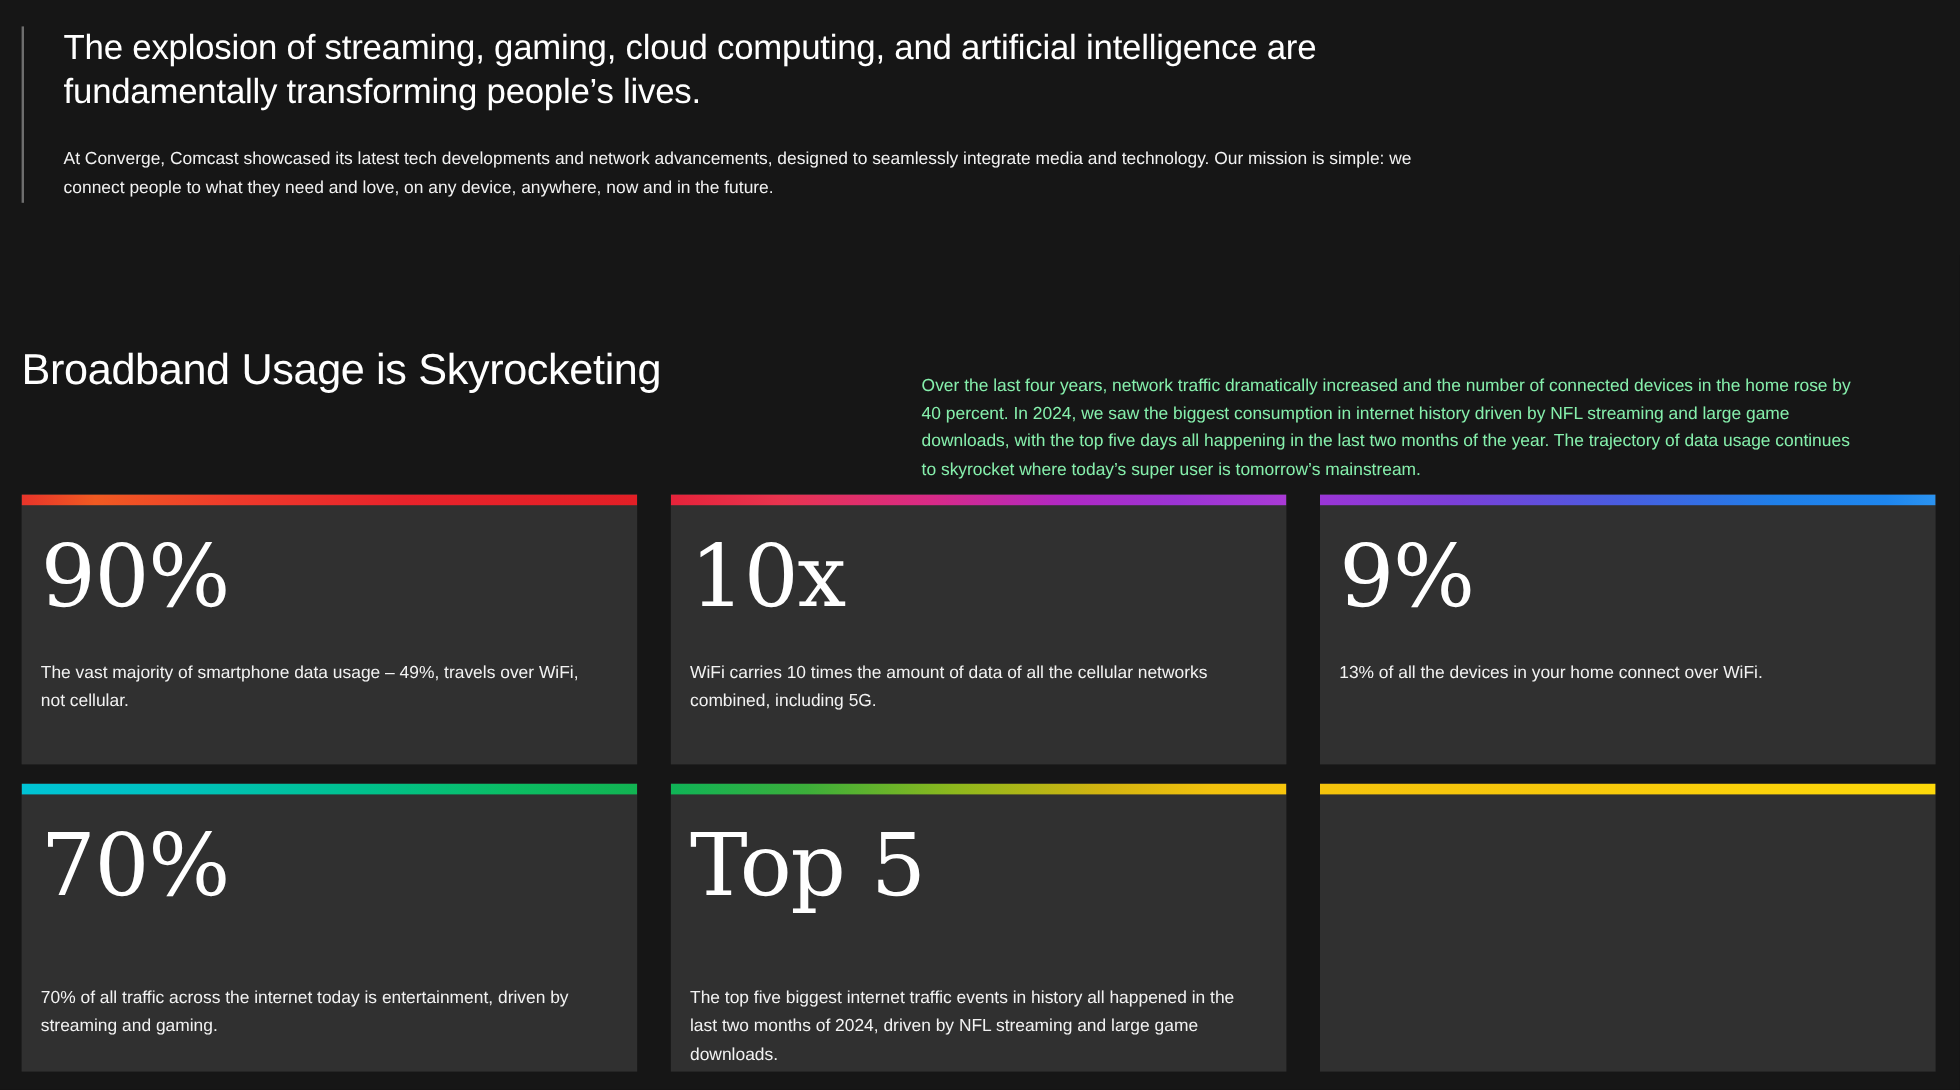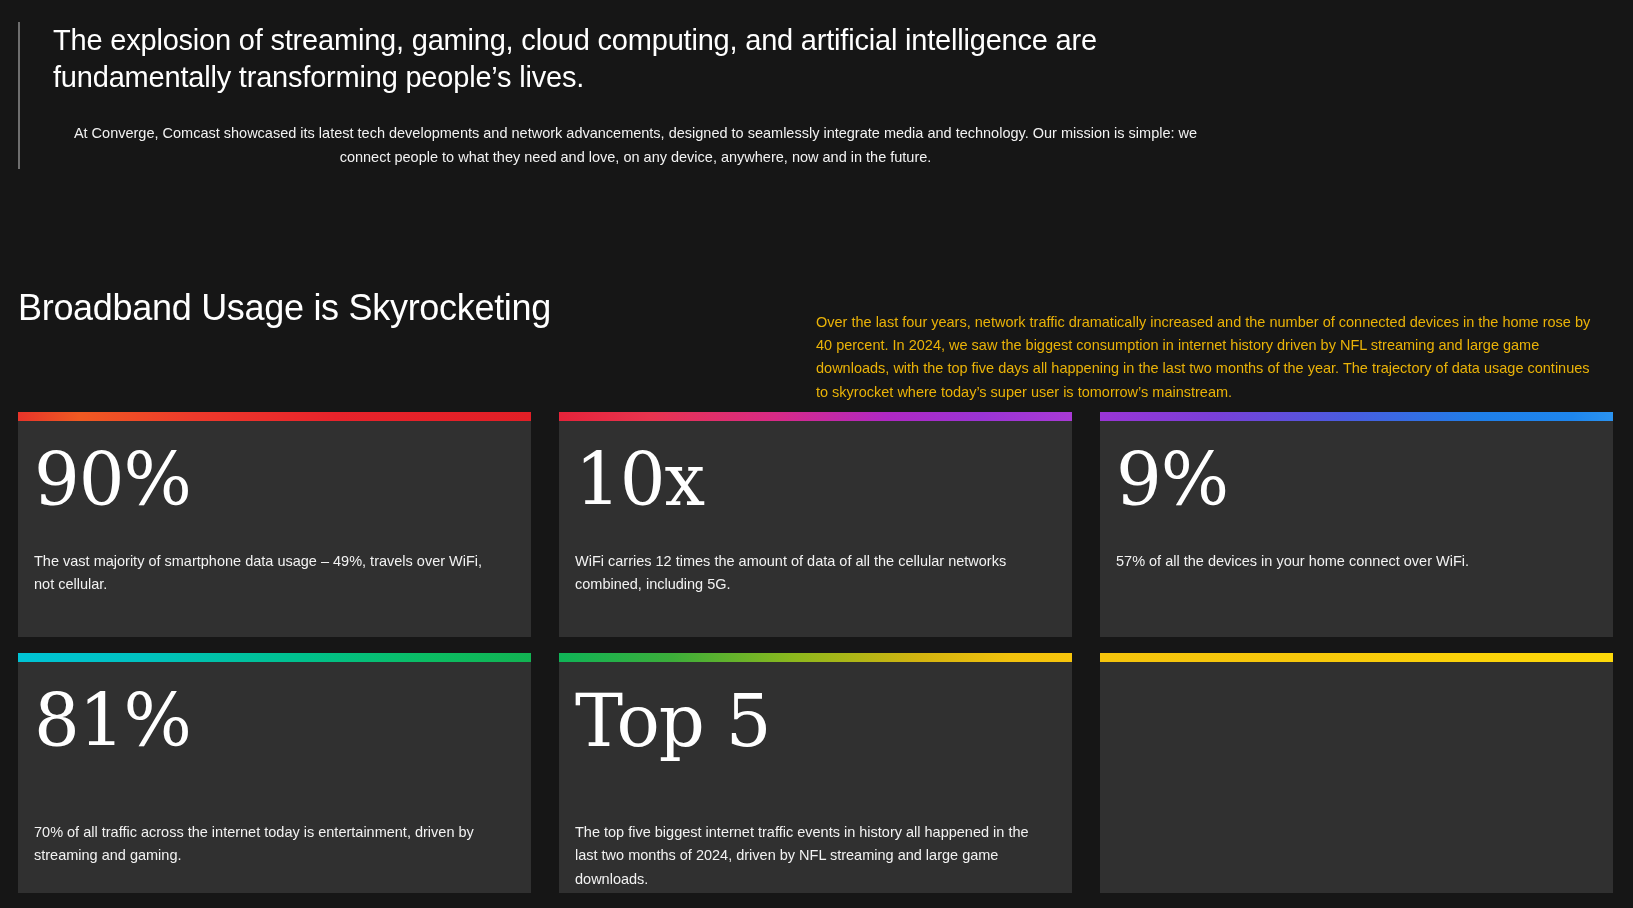--- a/index.html
+++ b/index.html
@@ -41,43 +41,42 @@
     color: #ffffff;
     margin: 0;
   }
   .intro-body {
     margin: 26px 0 0 0;
     font-size: 14.5px;
     line-height: 1.62;
     color: #f2f2f2;
     font-weight: 400;
     max-width: 1195px;
-    text-align: center;
   }
 
   
   .section-title {
     position: absolute;
     left: 18px;
     top: 287px;
     font-size: 36px;
     font-weight: 400;
     letter-spacing: -0.3px;
     color: #ffffff;
     margin: 0;
     white-space: nowrap;
   }
   .section-desc {
     position: absolute;
-    left: 816px;
+    left: 768px;
     top: 296px;
     width: 784px;
     font-size: 14.5px;
     line-height: 1.62;
-    color: #eab308;
+    color: #86efac;
   }
 
   
   .stat-grid {
     position: absolute;
     left: 18px;
     top: 412px;
     width: 1597px;
     display: grid;
     grid-template-columns: repeat(3, 513px);
@@ -133,32 +132,32 @@
 
     <div class="stat-card">
       <div class="stat-bar" style="background-image: linear-gradient(90deg, rgb(232, 52, 42) 0%, rgb(240, 90, 34) 12%, rgb(238, 58, 43) 34%, rgb(232, 35, 43) 62%, rgb(226, 31, 38) 100%);"></div>
       <div class="stat-value">90%</div>
       <p class="stat-desc">The vast majority of smartphone data usage – 49%, travels over WiFi, not cellular.</p>
     </div>
 
     <div class="stat-card">
       <div class="stat-bar" style="background-image: linear-gradient(90deg, rgb(230, 35, 58) 0%, rgb(232, 52, 79) 18%, rgb(217, 42, 134) 42%, rgb(176, 40, 196) 64%, rgb(155, 52, 212) 82%, rgb(169, 58, 214) 100%);"></div>
       <div class="stat-value">10x</div>
-      <p class="stat-desc">WiFi carries 12 times the amount of data of all the cellular networks combined, including 5G.</p>
+      <p class="stat-desc">WiFi carries 10 times the amount of data of all the cellular networks combined, including 5G.</p>
     </div>
 
     <div class="stat-card">
       <div class="stat-bar" style="background-image: linear-gradient(90deg, rgb(154, 53, 214) 0%, rgb(122, 63, 216) 22%, rgb(74, 92, 224) 48%, rgb(31, 127, 232) 74%, rgb(30, 134, 238) 92%, rgb(43, 147, 240) 100%);"></div>
       <div class="stat-value">9%</div>
-      <p class="stat-desc">57% of all the devices in your home connect over WiFi.</p>
+      <p class="stat-desc">13% of all the devices in your home connect over WiFi.</p>
     </div>
 
     <div class="stat-card row2">
       <div class="stat-bar" style="background-image: linear-gradient(90deg, rgb(0, 196, 214) 0%, rgb(0, 194, 192) 24%, rgb(0, 193, 140) 56%, rgb(11, 189, 99) 80%, rgb(18, 179, 82) 100%);"></div>
-      <div class="stat-value">81%</div>
+      <div class="stat-value">70%</div>
       <p class="stat-desc">70% of all traffic across the internet today is entertainment, driven by streaming and gaming.</p>
     </div>
 
     <div class="stat-card row2">
       <div class="stat-bar" style="background-image: linear-gradient(90deg, rgb(15, 180, 87) 0%, rgb(60, 174, 58) 22%, rgb(141, 184, 29) 46%, rgb(211, 180, 16) 70%, rgb(242, 194, 13) 88%, rgb(247, 197, 12) 100%);"></div>
       <div class="stat-value">Top 5</div>
       <p class="stat-desc">The top five biggest internet traffic events in history all happened in the last two months of 2024, driven by NFL streaming and large game downloads.</p>
     </div>
 
     <div class="stat-card row2">

